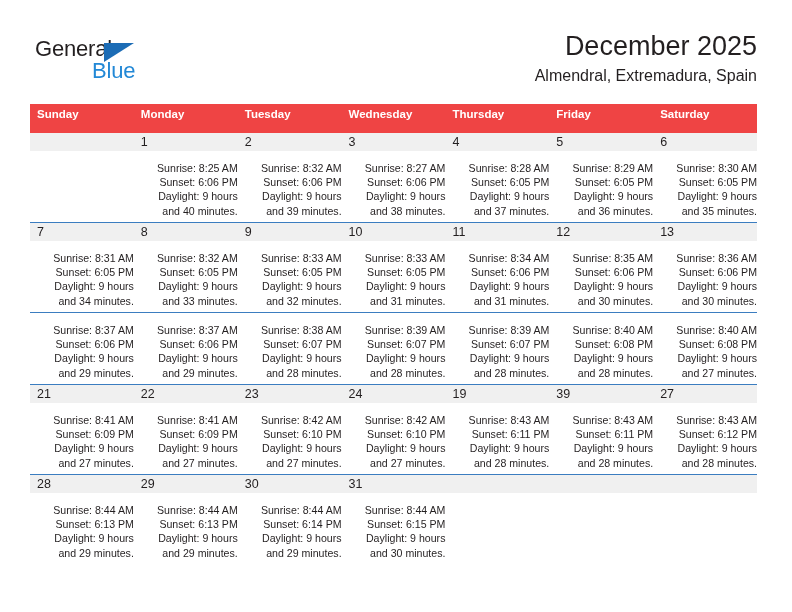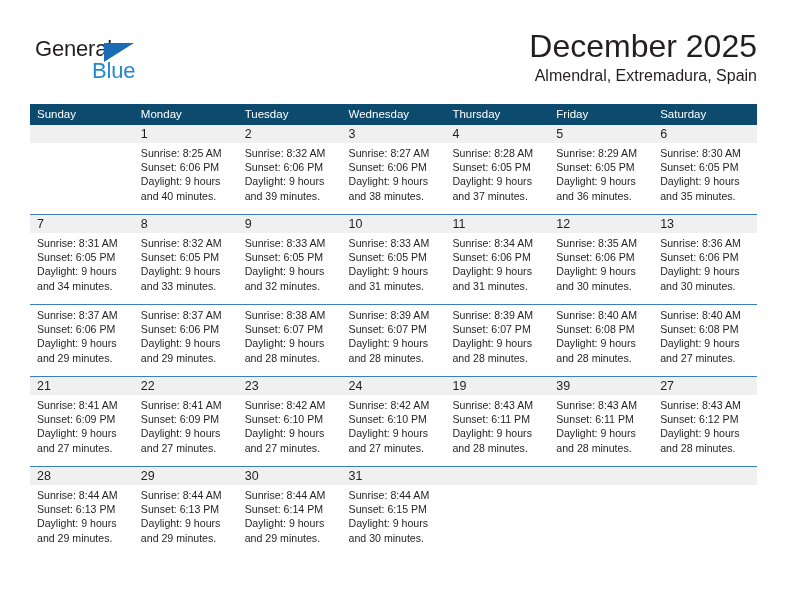--- a/index.html
+++ b/index.html
@@ -64,21 +64,21 @@
     font-family: "Liberation Sans", sans-serif;
   }
 
   .title-wrap {
     position: absolute;
     right: 35px;
     top: 30px;
     text-align: right;
   }
   .title-main {
-    font-size: 32px;
+    font-size: 27px;
     color: #231f20;
     line-height: 32px;
     white-space: nowrap;
   }
   .title-sub {
     font-size: 16px;
     color: #231f20;
     line-height: 20px;
     margin-top: 4px;
     white-space: nowrap;
@@ -86,22 +86,23 @@
 
   
   .calendar {
     position: absolute;
     left: 30px;
     top: 104px;
     width: 727px;
   }
   .weekday-row {
     display: flex;
-    background: #0c4a6e;
-    height: 21px;
+    background: #ef4444;
+    height: 29px;
+    font-weight: bold;
   }
   .weekday {
     flex: 1 1 0;
     color: #ffffff;
     font-size: 11.5px;
     line-height: 21px;
     padding-left: 7px;
     box-sizing: border-box;
     white-space: nowrap;
   }
@@ -126,25 +127,26 @@
     flex: 1 1 0;
     font-size: 12.5px;
     line-height: 18px;
     padding-left: 7px;
     box-sizing: border-box;
     color: #231f20;
   }
   .dayinfo {
     flex: 1 1 0;
     padding-left: 7px;
-    padding-top: 3px;
+    padding-top: 10px;
     box-sizing: border-box;
     font-size: 10.6px;
     line-height: 14.2px;
     color: #231f20;
+    text-align: right;
   }
   .dayinfo div {
     white-space: nowrap;
   }
   .empty { visibility: hidden; }
 </style>
 </head>
 <body>
 
 <div class="page">

